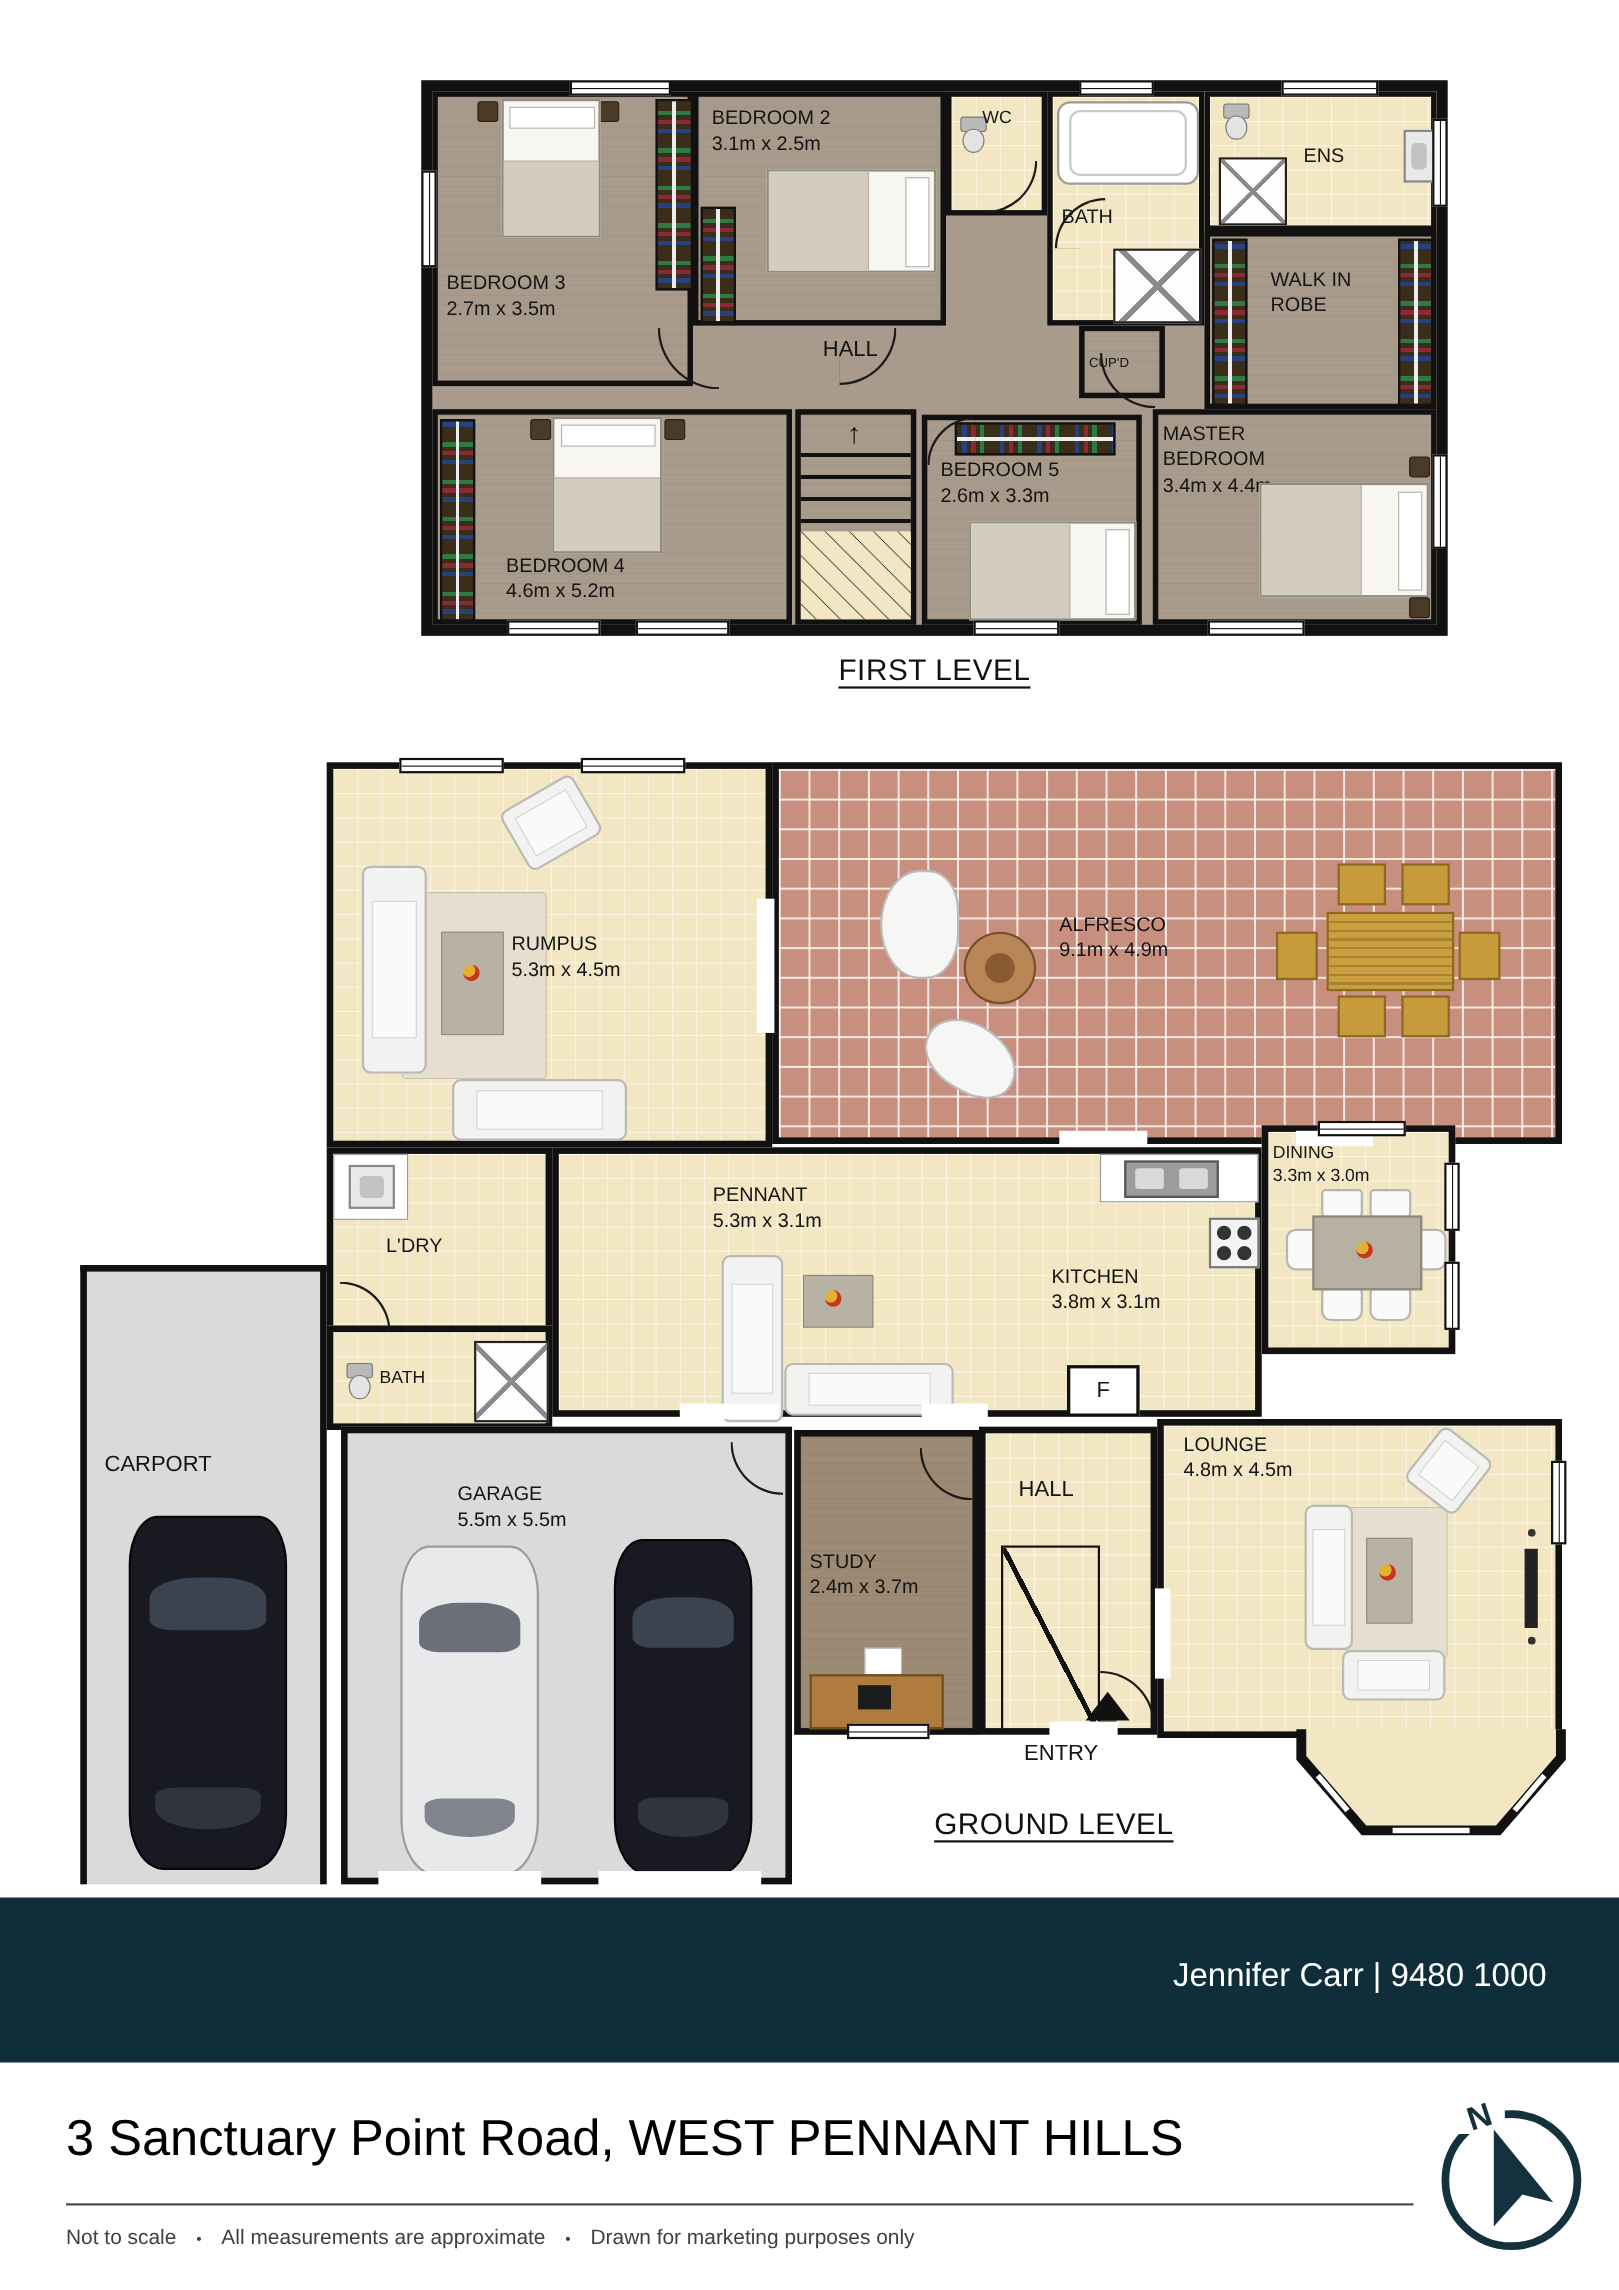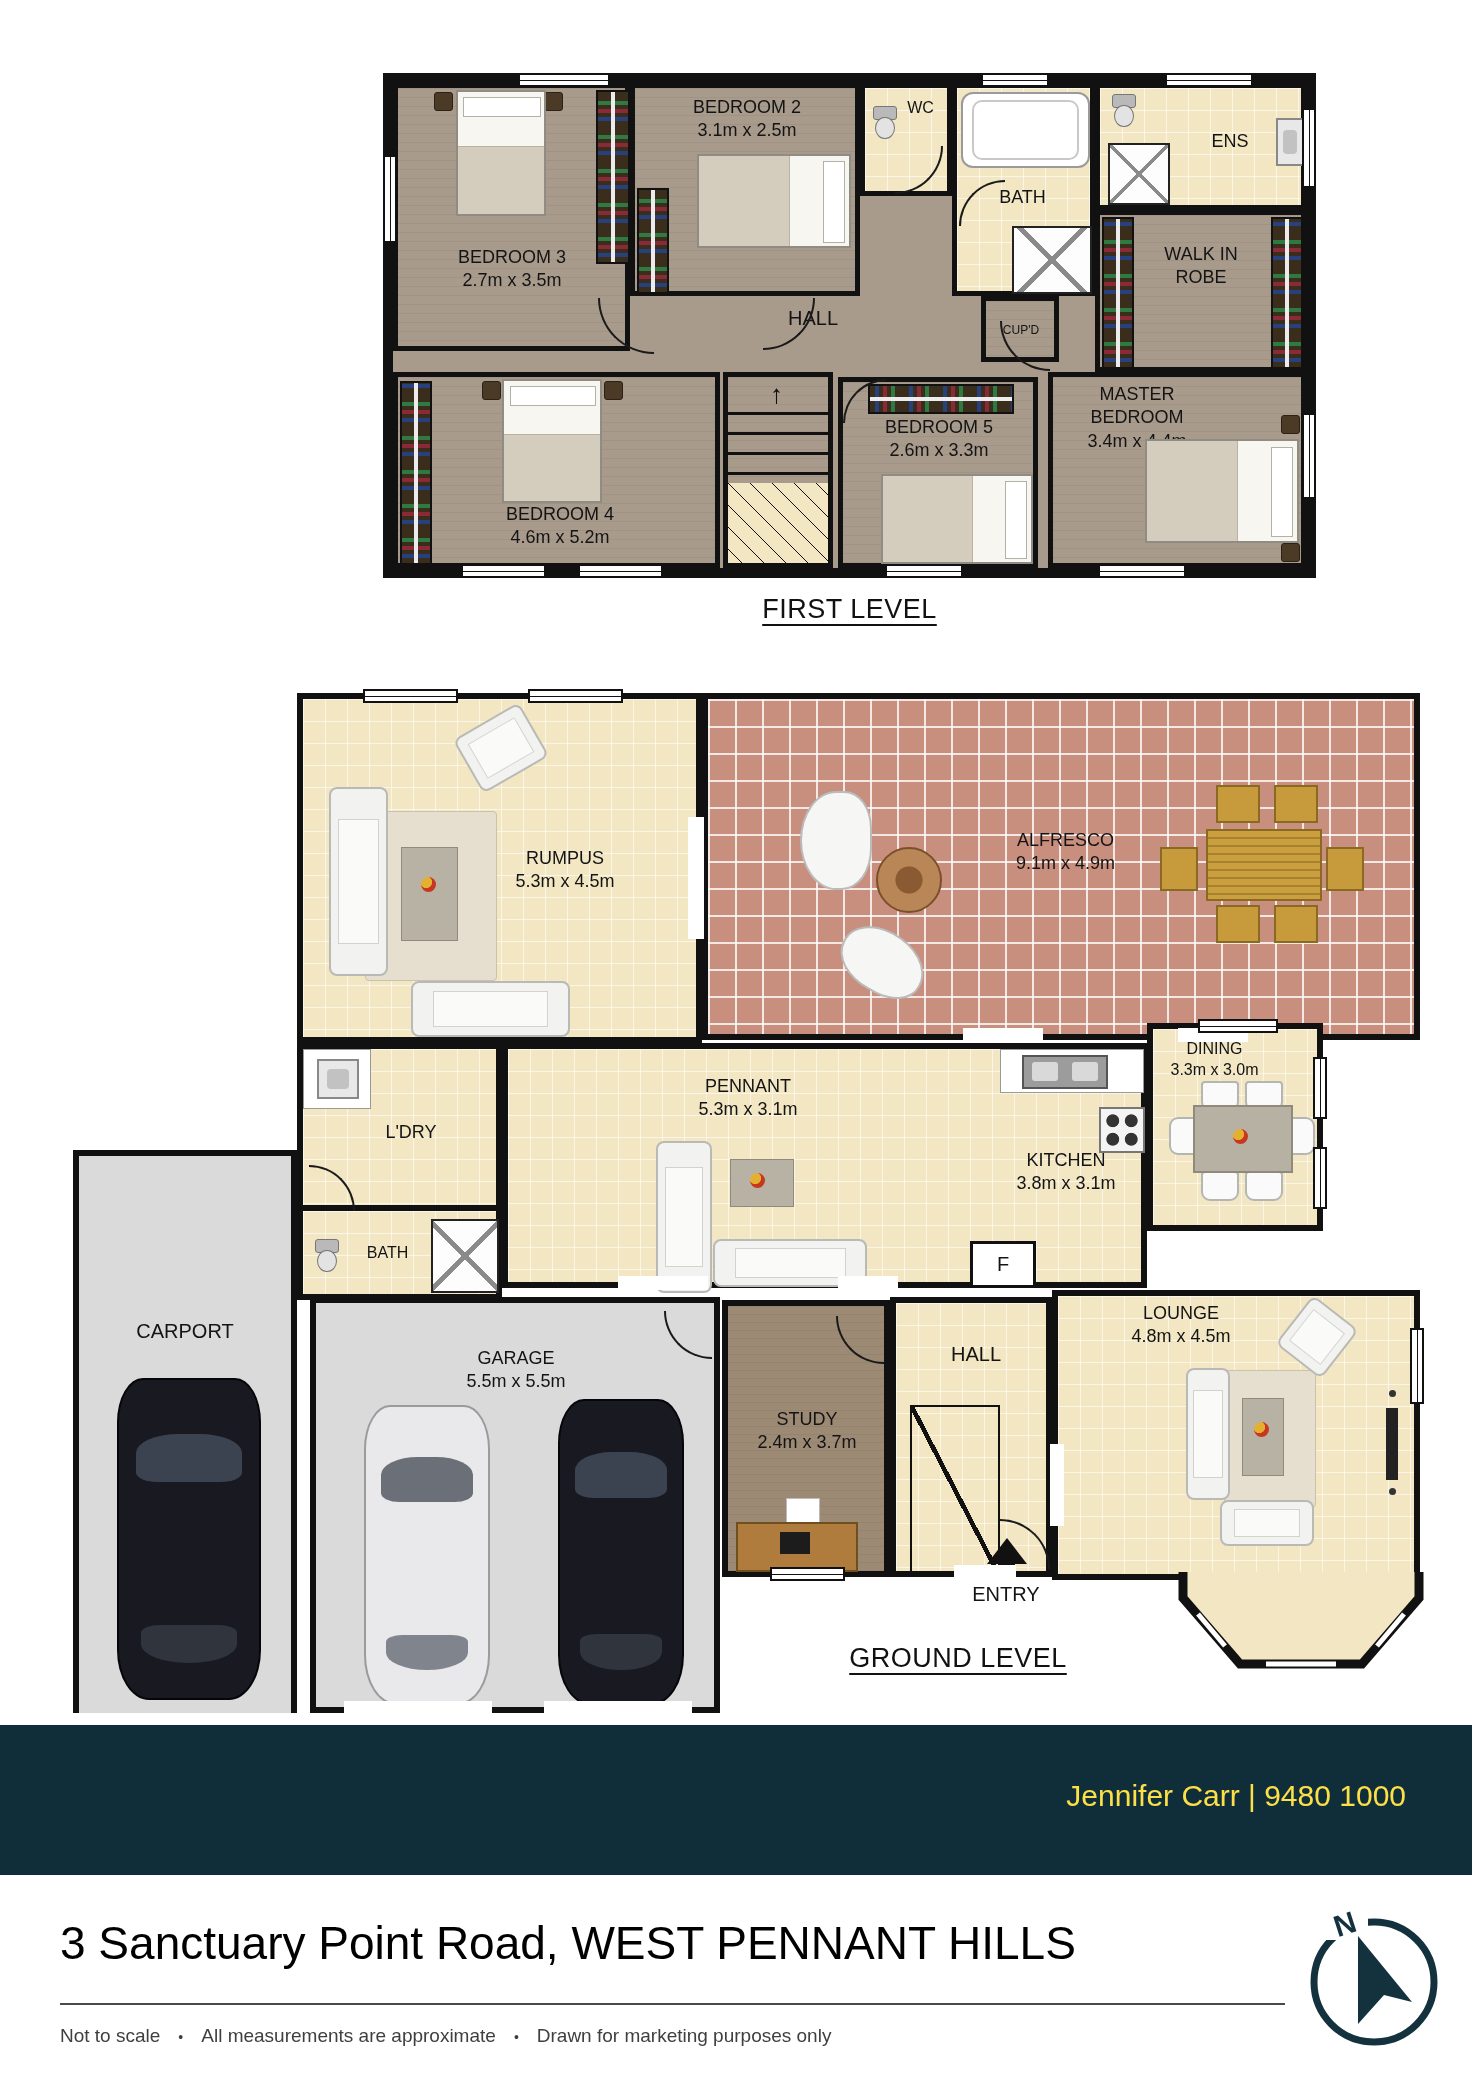--- a/index.html
+++ b/index.html
@@ -7,21 +7,21 @@
           font-family:"Liberation Sans",sans-serif;color:#141414}
   
   .room{position:absolute;border:5px solid #111;box-sizing:border-box}
   .block{position:absolute;border:6px solid #111;box-sizing:border-box}
   .taupe{background-color:#a99b8c;background-image:linear-gradient(rgba(0,0,0,.05) 1px,transparent 1px);background-size:9px 9px}
   .cream{background-color:#f2e7c2;background-image:linear-gradient(rgba(255,255,255,.6) 1px,transparent 1px),linear-gradient(90deg,rgba(255,255,255,.6) 1px,transparent 1px);background-size:22px 22px}
   .brick{background-color:#c88e7e;background-image:linear-gradient(rgba(255,255,255,.8) 2px,transparent 2px),linear-gradient(90deg,rgba(255,255,255,.8) 2px,transparent 2px);background-size:27px 27px}
   .concrete{background-color:#dadada}
   .studyfloor{background-color:#9c8a74;background-image:linear-gradient(rgba(0,0,0,.05) 1px,transparent 1px);background-size:8px 8px}
   
-  .lbl{position:absolute;text-align:center;font-size:18px;line-height:1.3;color:#141414}
+  .lbl{position:absolute;font-size:18px;line-height:1.3;color:#141414}
   .lbl span{display:block}
   .lbl-sm{font-size:16px}.lbl-xs{font-size:12px}.lbl-lg{font-size:20px}
   .level-caption{position:absolute;text-align:center;font-size:27px;letter-spacing:.5px;color:#111;
                  text-decoration:underline;text-underline-offset:6px;text-decoration-thickness:2px}
   
   .bed{position:absolute;background:#f7f6f1;border:2px solid #8f8c84}
   .bed-v::before{content:"";position:absolute;left:6%;top:4%;width:88%;height:15%;background:#fff;border:1px solid #b3b0a8}
   .bed-v::after{content:"";position:absolute;left:0;bottom:0;width:100%;height:55%;background:#d4ccbc;border-top:1px solid #b9b1a1}
   .bed-h::before{content:"";position:absolute;right:3%;top:6%;width:13%;height:88%;background:#fff;border:1px solid #b3b0a8}
   .bed-h::after{content:"";position:absolute;left:0;top:0;width:60%;height:100%;background:#d4ccbc;border-right:1px solid #b9b1a1}
@@ -82,21 +82,21 @@
   .entry-arrow{position:absolute;width:44px;height:44px}
   .entry-arrow .tri{position:absolute;left:2px;top:0;width:0;height:0;border-left:20px solid transparent;border-right:20px solid transparent;border-bottom:26px solid #111}
   .entry-arrow .stem{position:absolute;left:14px;top:26px;width:16px;height:14px;background:#111}
   
   .brand-band{position:absolute;left:0;top:1725px;width:1472px;height:150px;background:#0f2e39}
   .logo{position:absolute;left:95px;top:34px;color:#fff}
   .logo .lt{font-size:47px;font-weight:300;letter-spacing:1px}
   .logo .bd{display:inline-block;width:2px;height:38px;background:rgba(255,255,255,.55);margin:0 12px;vertical-align:-4px}
   .logo .bb{font-size:47px;font-weight:700;letter-spacing:1px}
   .tagline{font-size:15px;font-weight:400;margin:7px 0 0 36px;color:#fff}
-  .agent{position:absolute;right:66px;top:54px;font-size:30px;font-weight:300;color:#fde047}
+  .agent{position:absolute;right:66px;top:54px;font-size:30px;font-weight:300;color:#ffffff}
   .address{position:absolute;left:60px;top:1916px;width:1360px;font-size:46px;font-weight:300;color:#000000;white-space:nowrap}
   .rule{position:absolute;left:60px;top:2003px;width:1225px;height:2px;background:#4a4a4a}
   .disclaimer{position:absolute;left:60px;top:2024px;font-size:19px;color:#3f3f3f}
   .disclaimer span{vertical-align:middle}
   .dot::before{content:"\2022";margin:0 18px;font-size:14px;color:#3f3f3f}
   .compass{position:absolute;left:1292px;top:1896px}
 </style>
 </head>
 <body>
 

